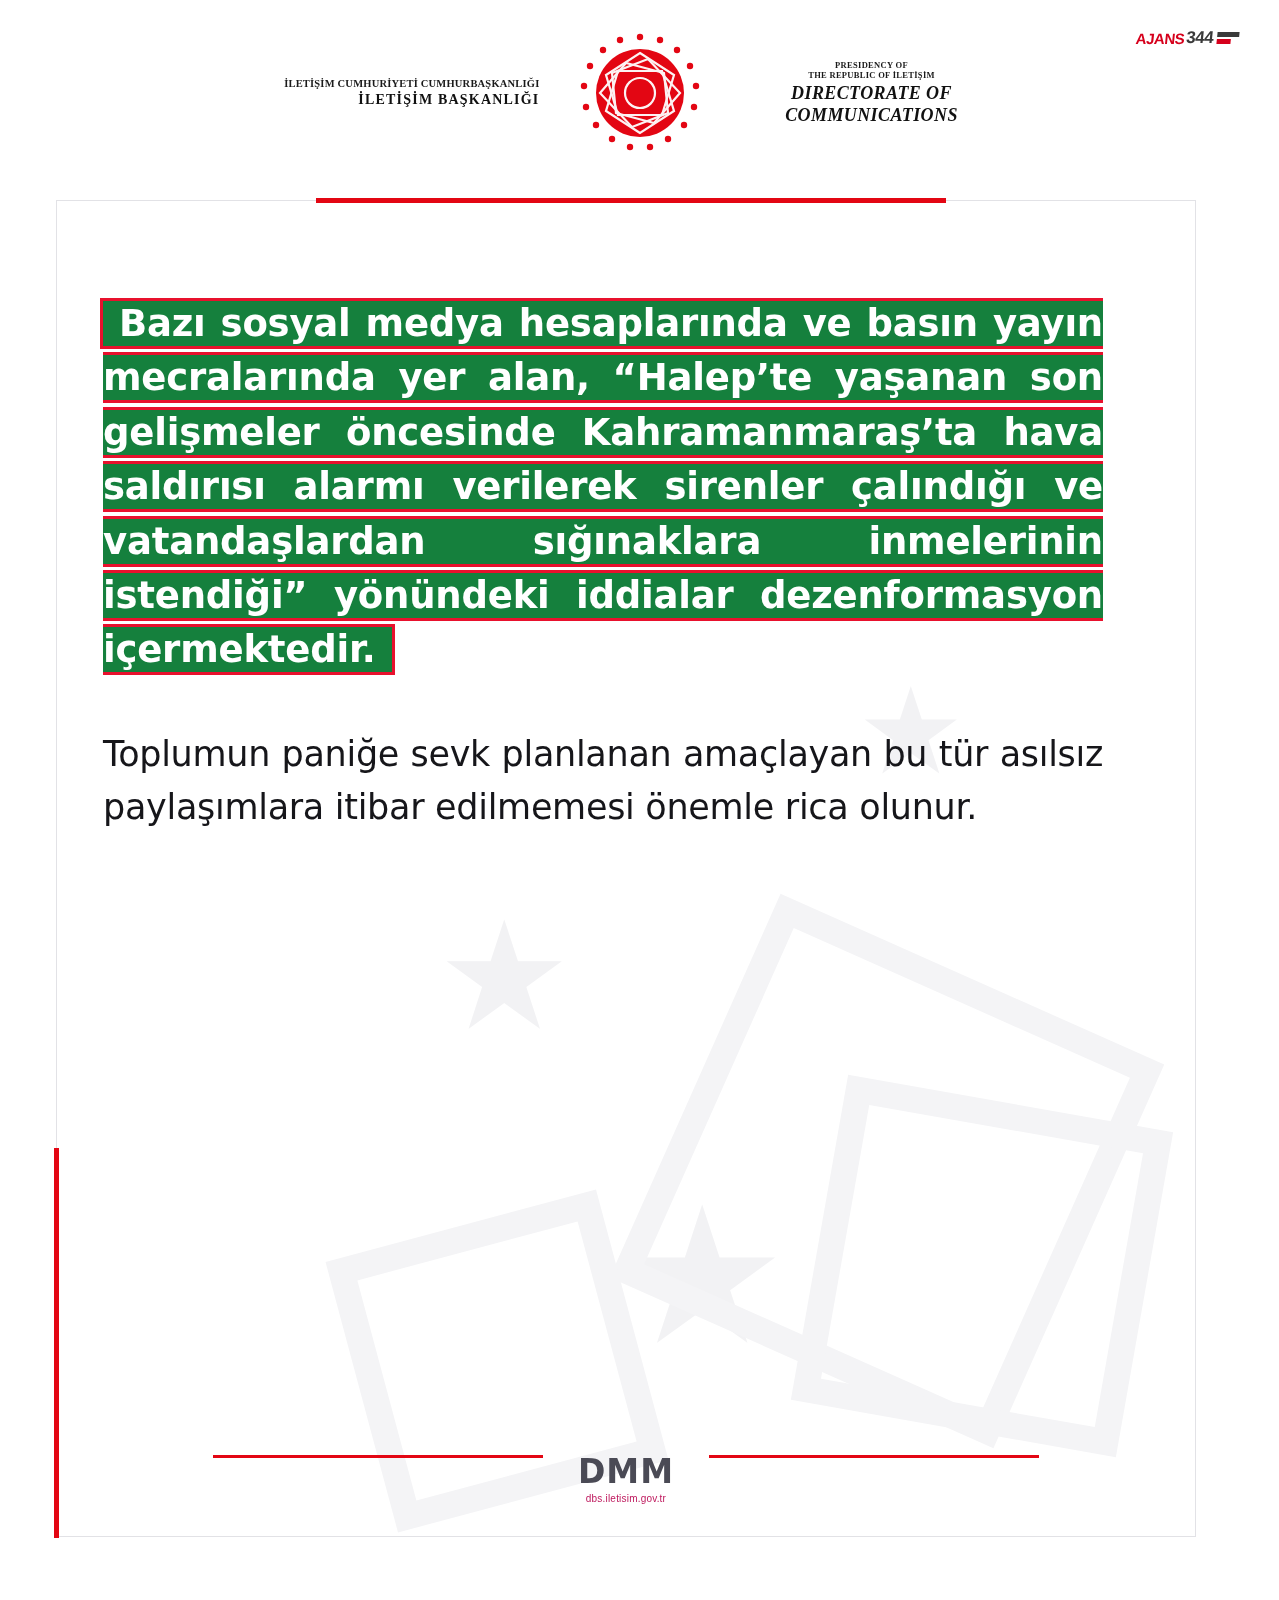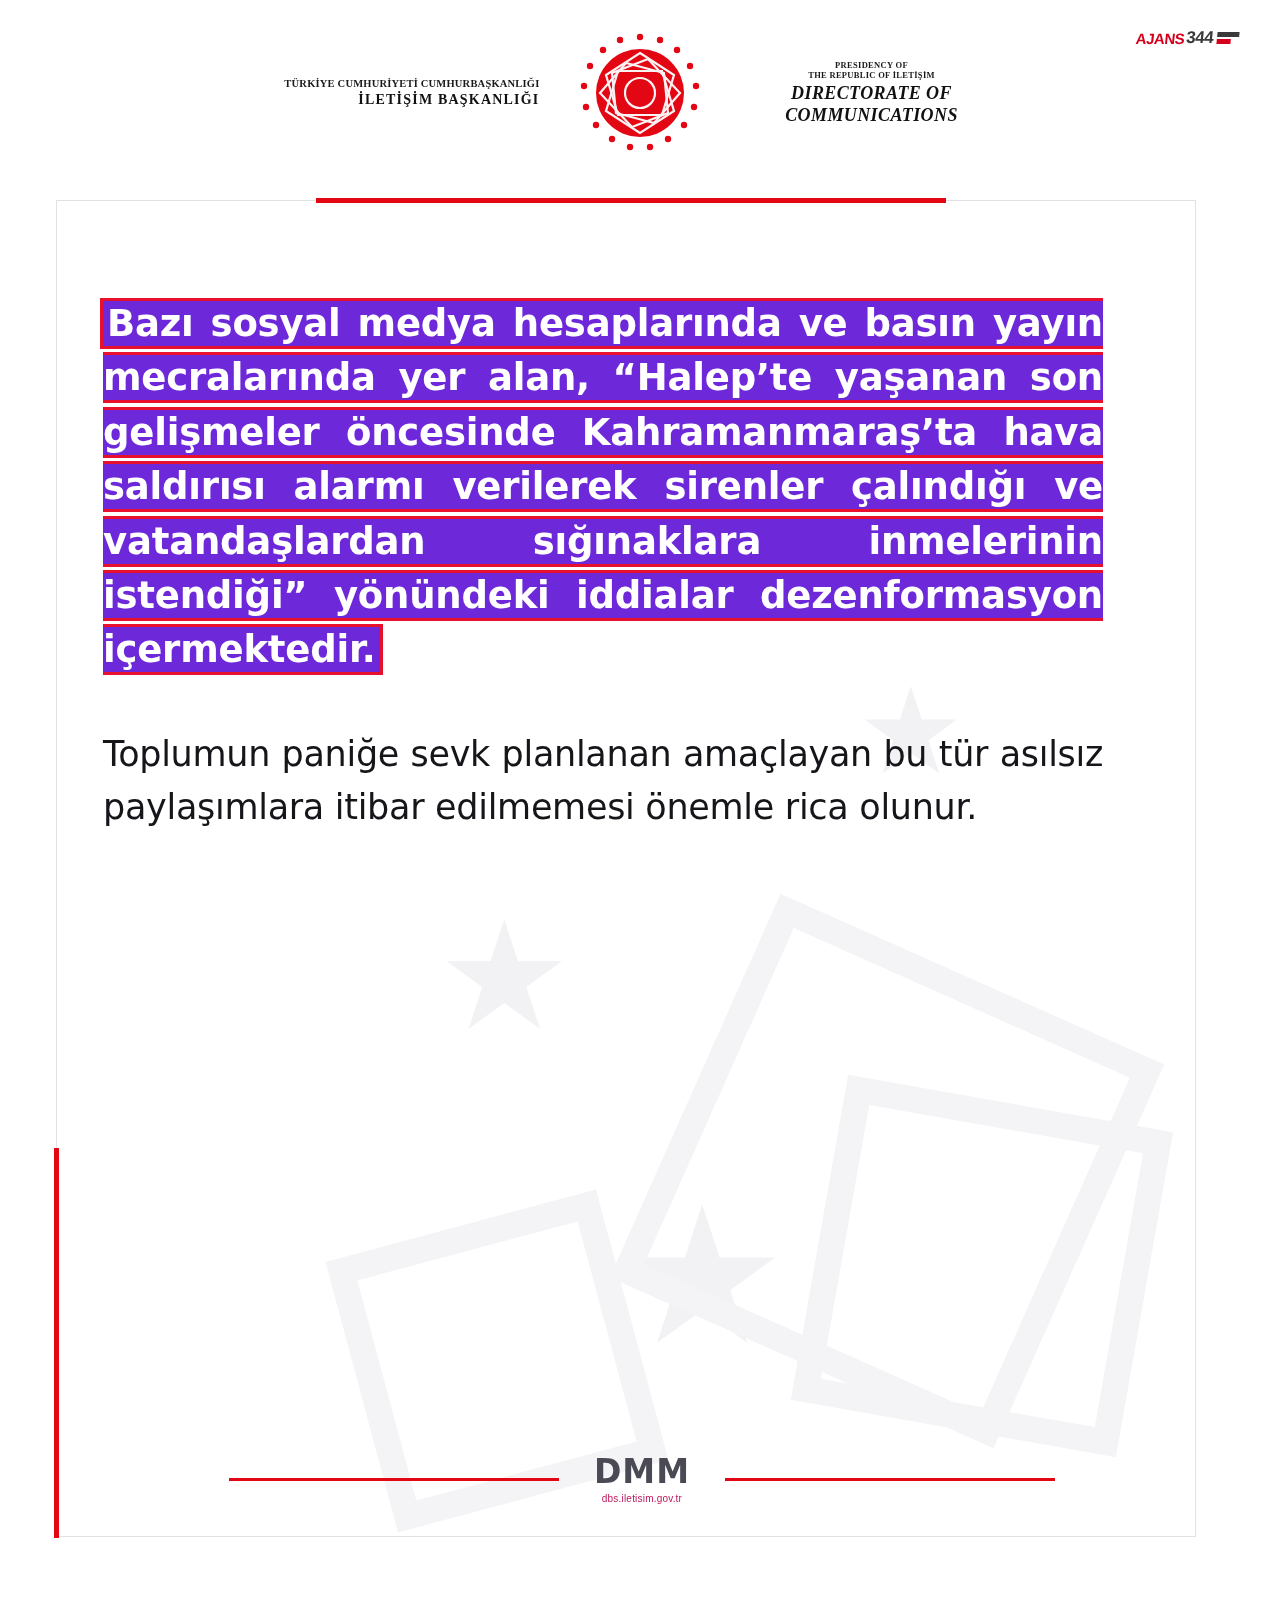--- a/index.html
+++ b/index.html
@@ -177,23 +177,23 @@
     font-weight: 700;
     font-size: 37px;
     line-height: 1.47;
     color: #ffffff;
     text-align: justify;
     letter-spacing: -0.2px;
     max-width: 1000px;
     margin-left: 6px;
   }
   .headline span.hl {
-    background: #6d28d9;
+    background: #15803d;
     box-shadow: 0 0 0 3px #e8112d;
-    padding: 1px 4px;
+    padding: 1px 16px;
   }
 
   .body-text {
     font-family: "DejaVu Sans", sans-serif;
     font-weight: 400;
     font-size: 35px;
     line-height: 1.53;
     color: #16161a;
     text-align: justify;
     max-width: 1000px;
@@ -201,25 +201,24 @@
     margin-top: 46px;
     letter-spacing: -0.3px;
   }
   .body-text.second {
     margin-top: 50px;
   }
 
   
   .footer {
     position: absolute;
-    left: 16px;
+    left: 0;
     bottom: 32px;
     width: 100%;
     display: flex;
-    align-items: center;
     justify-content: center;
     gap: 1px;
     z-index: 6;
   }
   .footer .rule {
     height: 3px;
     background: #e30613;
     width: 330px;
   }
   .footer .brand {
@@ -243,21 +242,21 @@
   }
 </style>
 </head>
 <body>
 
 <div class="page">
 
   <div class="header">
 
     <div class="header-left">
-      <div class="line1">TÜRKİYE CUMHURİYETİ CUMHURBAŞKANLIĞI</div>
+      <div class="line1">İLETİŞİM CUMHURİYETİ CUMHURBAŞKANLIĞI</div>
       <div class="line2">İLETİŞİM BAŞKANLIĞI</div>
     </div>
 
     <div class="emblem">
       <svg width="128" height="128" viewBox="0 0 128 128" aria-hidden="true">
         <g fill="#e30613">
           <circle cx="64" cy="64" r="44"></circle>
           <g>
             <circle cx="64" cy="8" r="3.2"></circle>
             <circle cx="84" cy="11" r="3.2"></circle>

